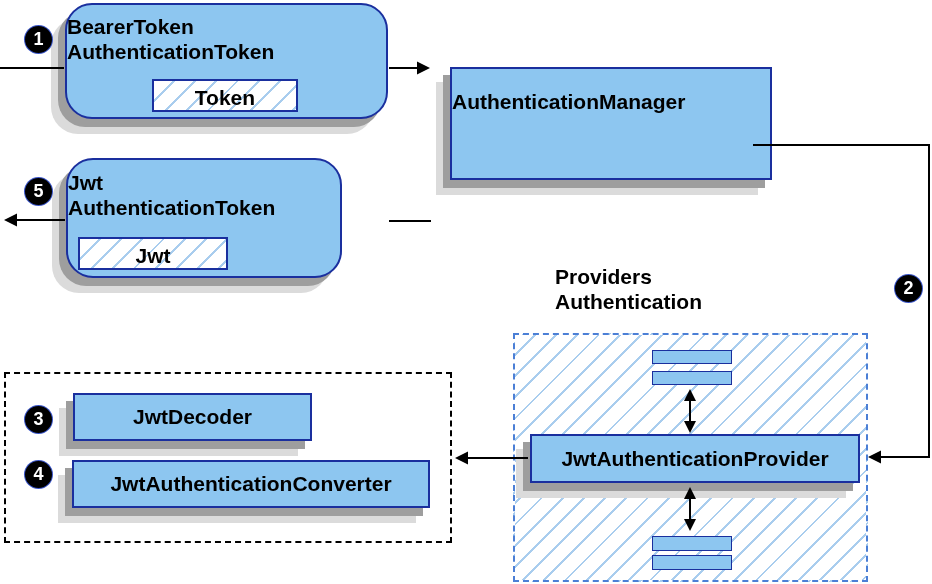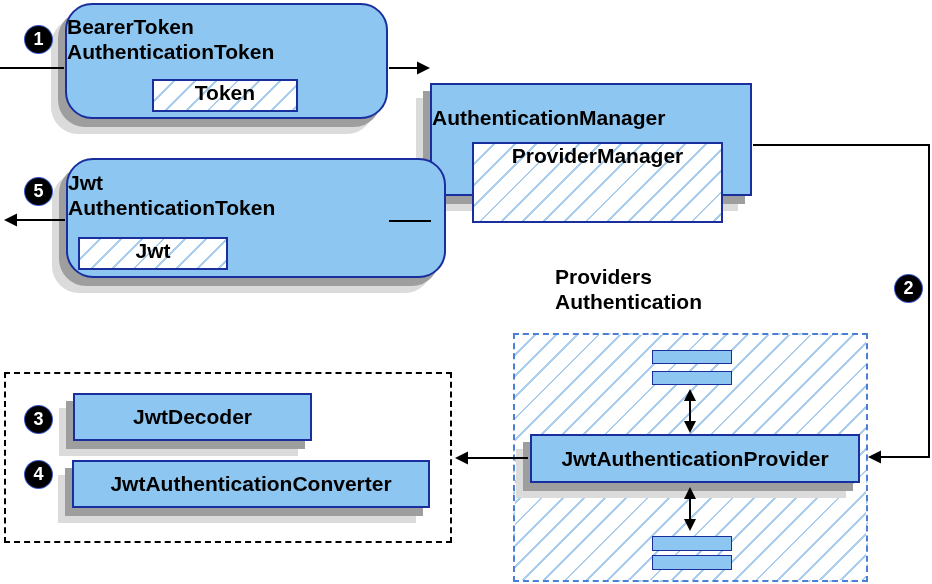--- a/index.html
+++ b/index.html
@@ -26,21 +26,21 @@
   }
   .rounded{border-radius:27px;}
   .hatch{
     background-color:#fff;
     background-image:repeating-linear-gradient(135deg,
       rgba(0,0,0,0) 0px, rgba(0,0,0,0) 13px,
       var(--hatch-line) 13px, var(--hatch-line) 15px);
   }
   .chip{
     border:2px solid var(--node-border);
-    display:flex;align-items:flex-start;justify-content:center;
+    display:flex;align-items:flex-end;justify-content:center;
     font-size:21px;
   }
   .title{
     width:100%;text-align:left;font-size:21px;line-height:25px;
   }
   .centered-text{display:flex;align-items:center;justify-content:center;font-size:21px;}
   .badge{
     width:27px;height:27px;border-radius:50%;
     background:var(--badge-bg);color:var(--badge-text);
     display:flex;align-items:center;justify-content:center;
@@ -68,28 +68,25 @@
   <div class="abs node rounded" style="left:65px;top:3px;width:323px;height:116px;">
     <div class="title" style="margin-top:9px;">
       <div>BearerToken</div>
       <div>AuthenticationToken</div>
     </div>
     <div class="abs chip hatch" style="left:85px;top:74px;width:146px;height:33px;">
       <span>Token</span>
     </div>
   </div>
 
-  <div class="abs node" style="left:430px;top:67px;width:322px;height:113px;margin-top:16px;">
+  <div class="abs node" style="left:450px;top:67px;width:322px;height:113px;">
     <div class="title" style="margin-top:20px;">AuthenticationManager</div>
-    <div class="abs chip hatch" style="left:40px;top:57px;width:251px;height:81px;">
-      <span>ProviderManager</span>
-    </div>
   </div>
 
-  <div class="abs node rounded" style="left:66px;top:158px;width:380px;height:120px;">
+  <div class="abs node rounded" style="left:66px;top:158px;width:276px;height:120px;">
     <div class="title" style="margin-top:10px;">
       <div>Jwt</div>
       <div>AuthenticationToken</div>
     </div>
     <div class="abs chip hatch" style="left:10px;top:77px;width:150px;height:33px;">
       <span>Jwt</span>
     </div>
   </div>
 
   <div class="abs title" style="left:555px;top:264px;width:270px;">

